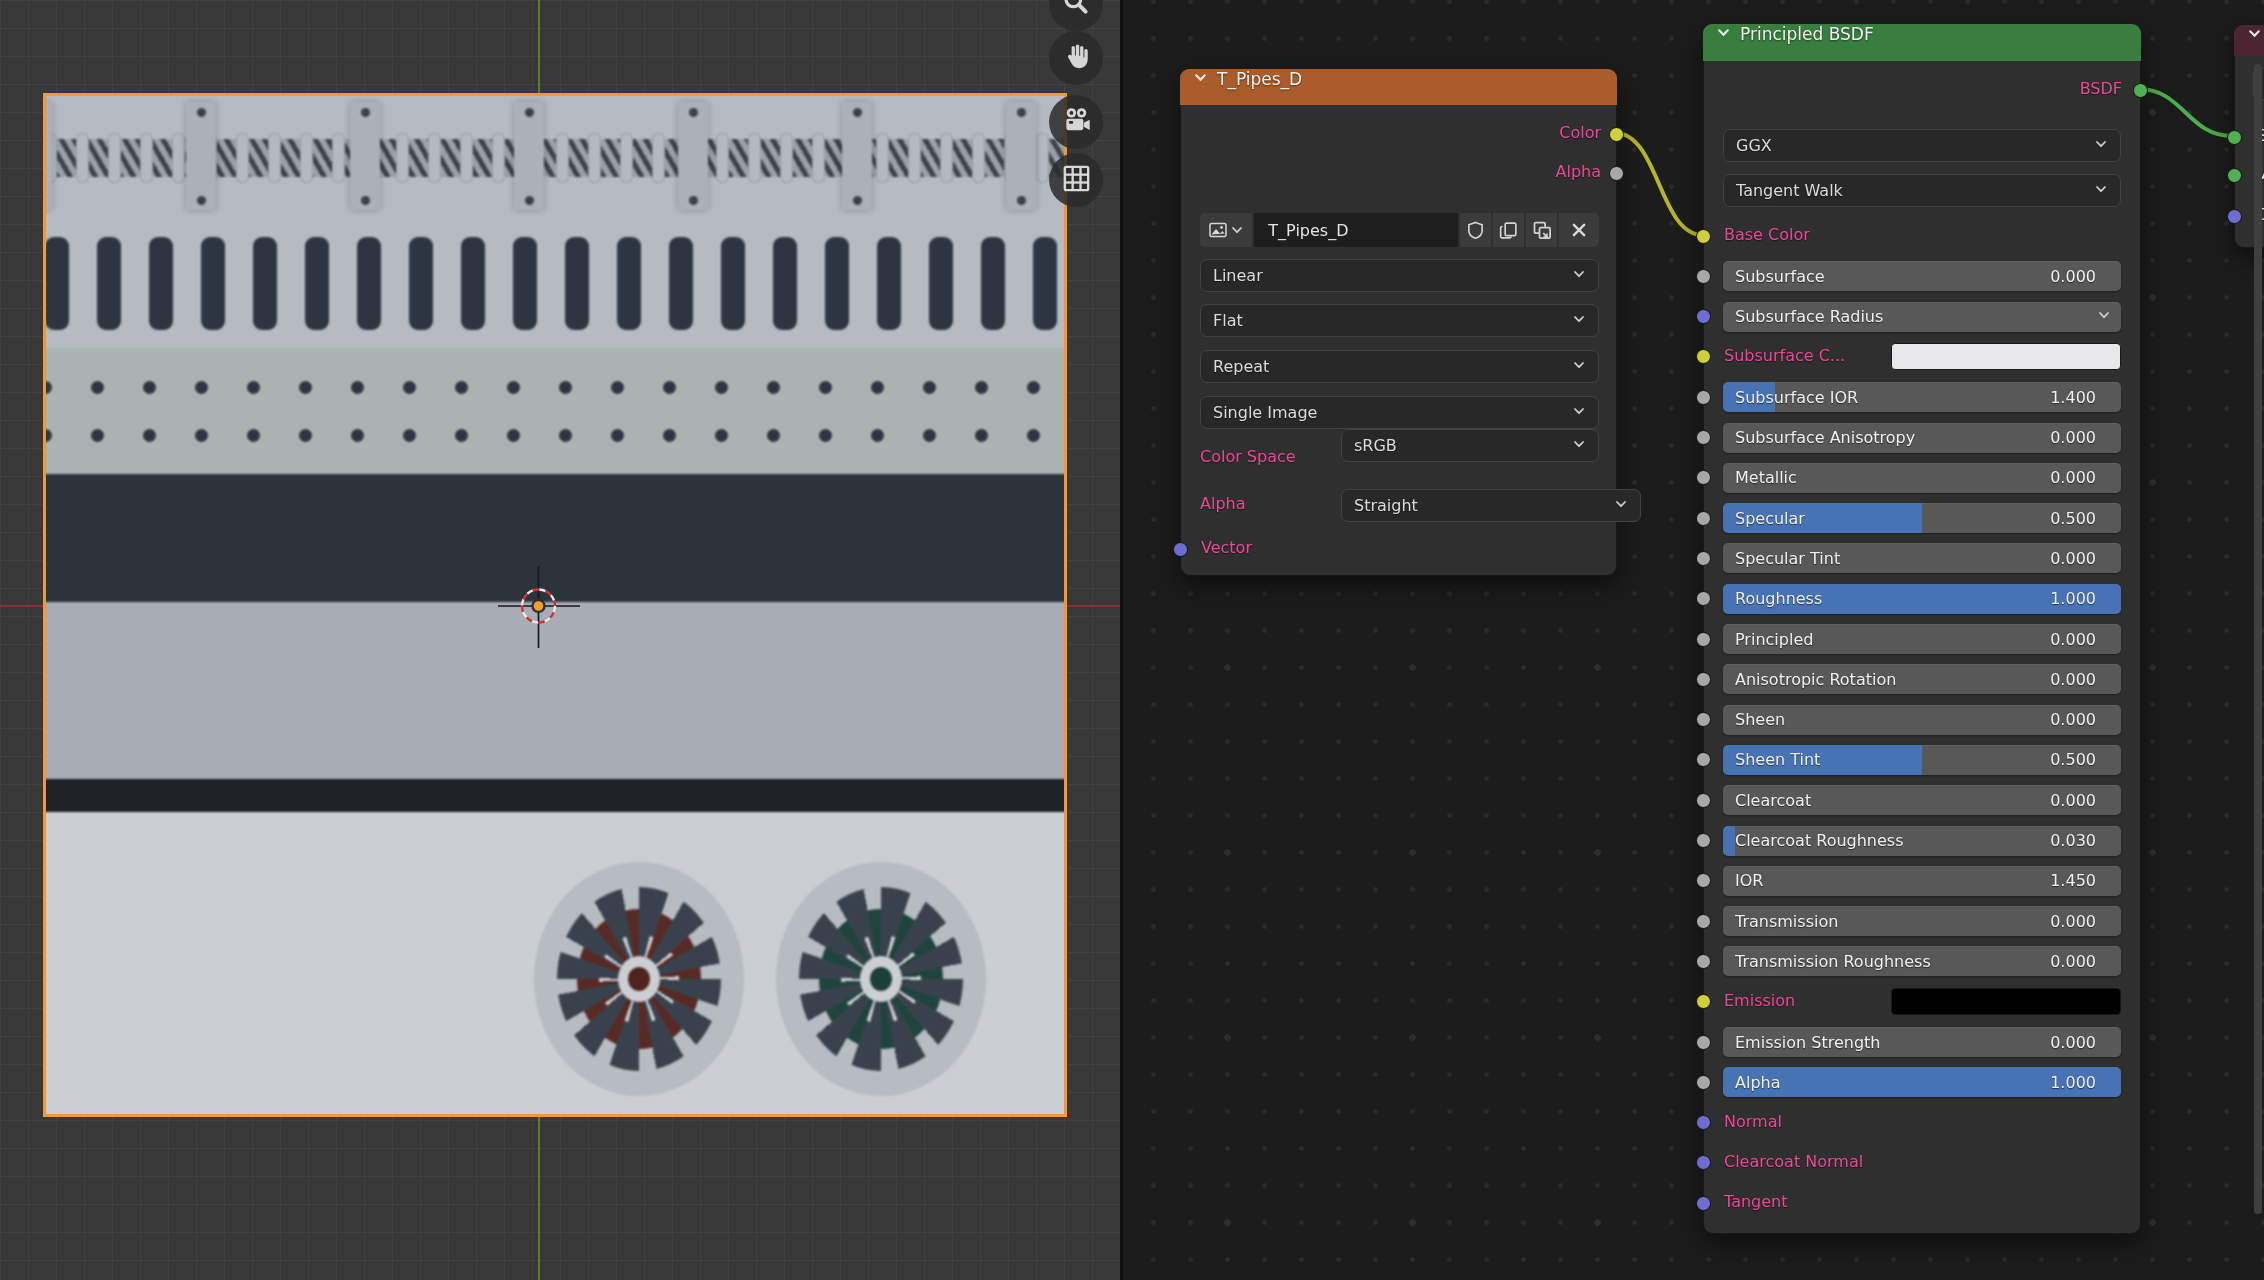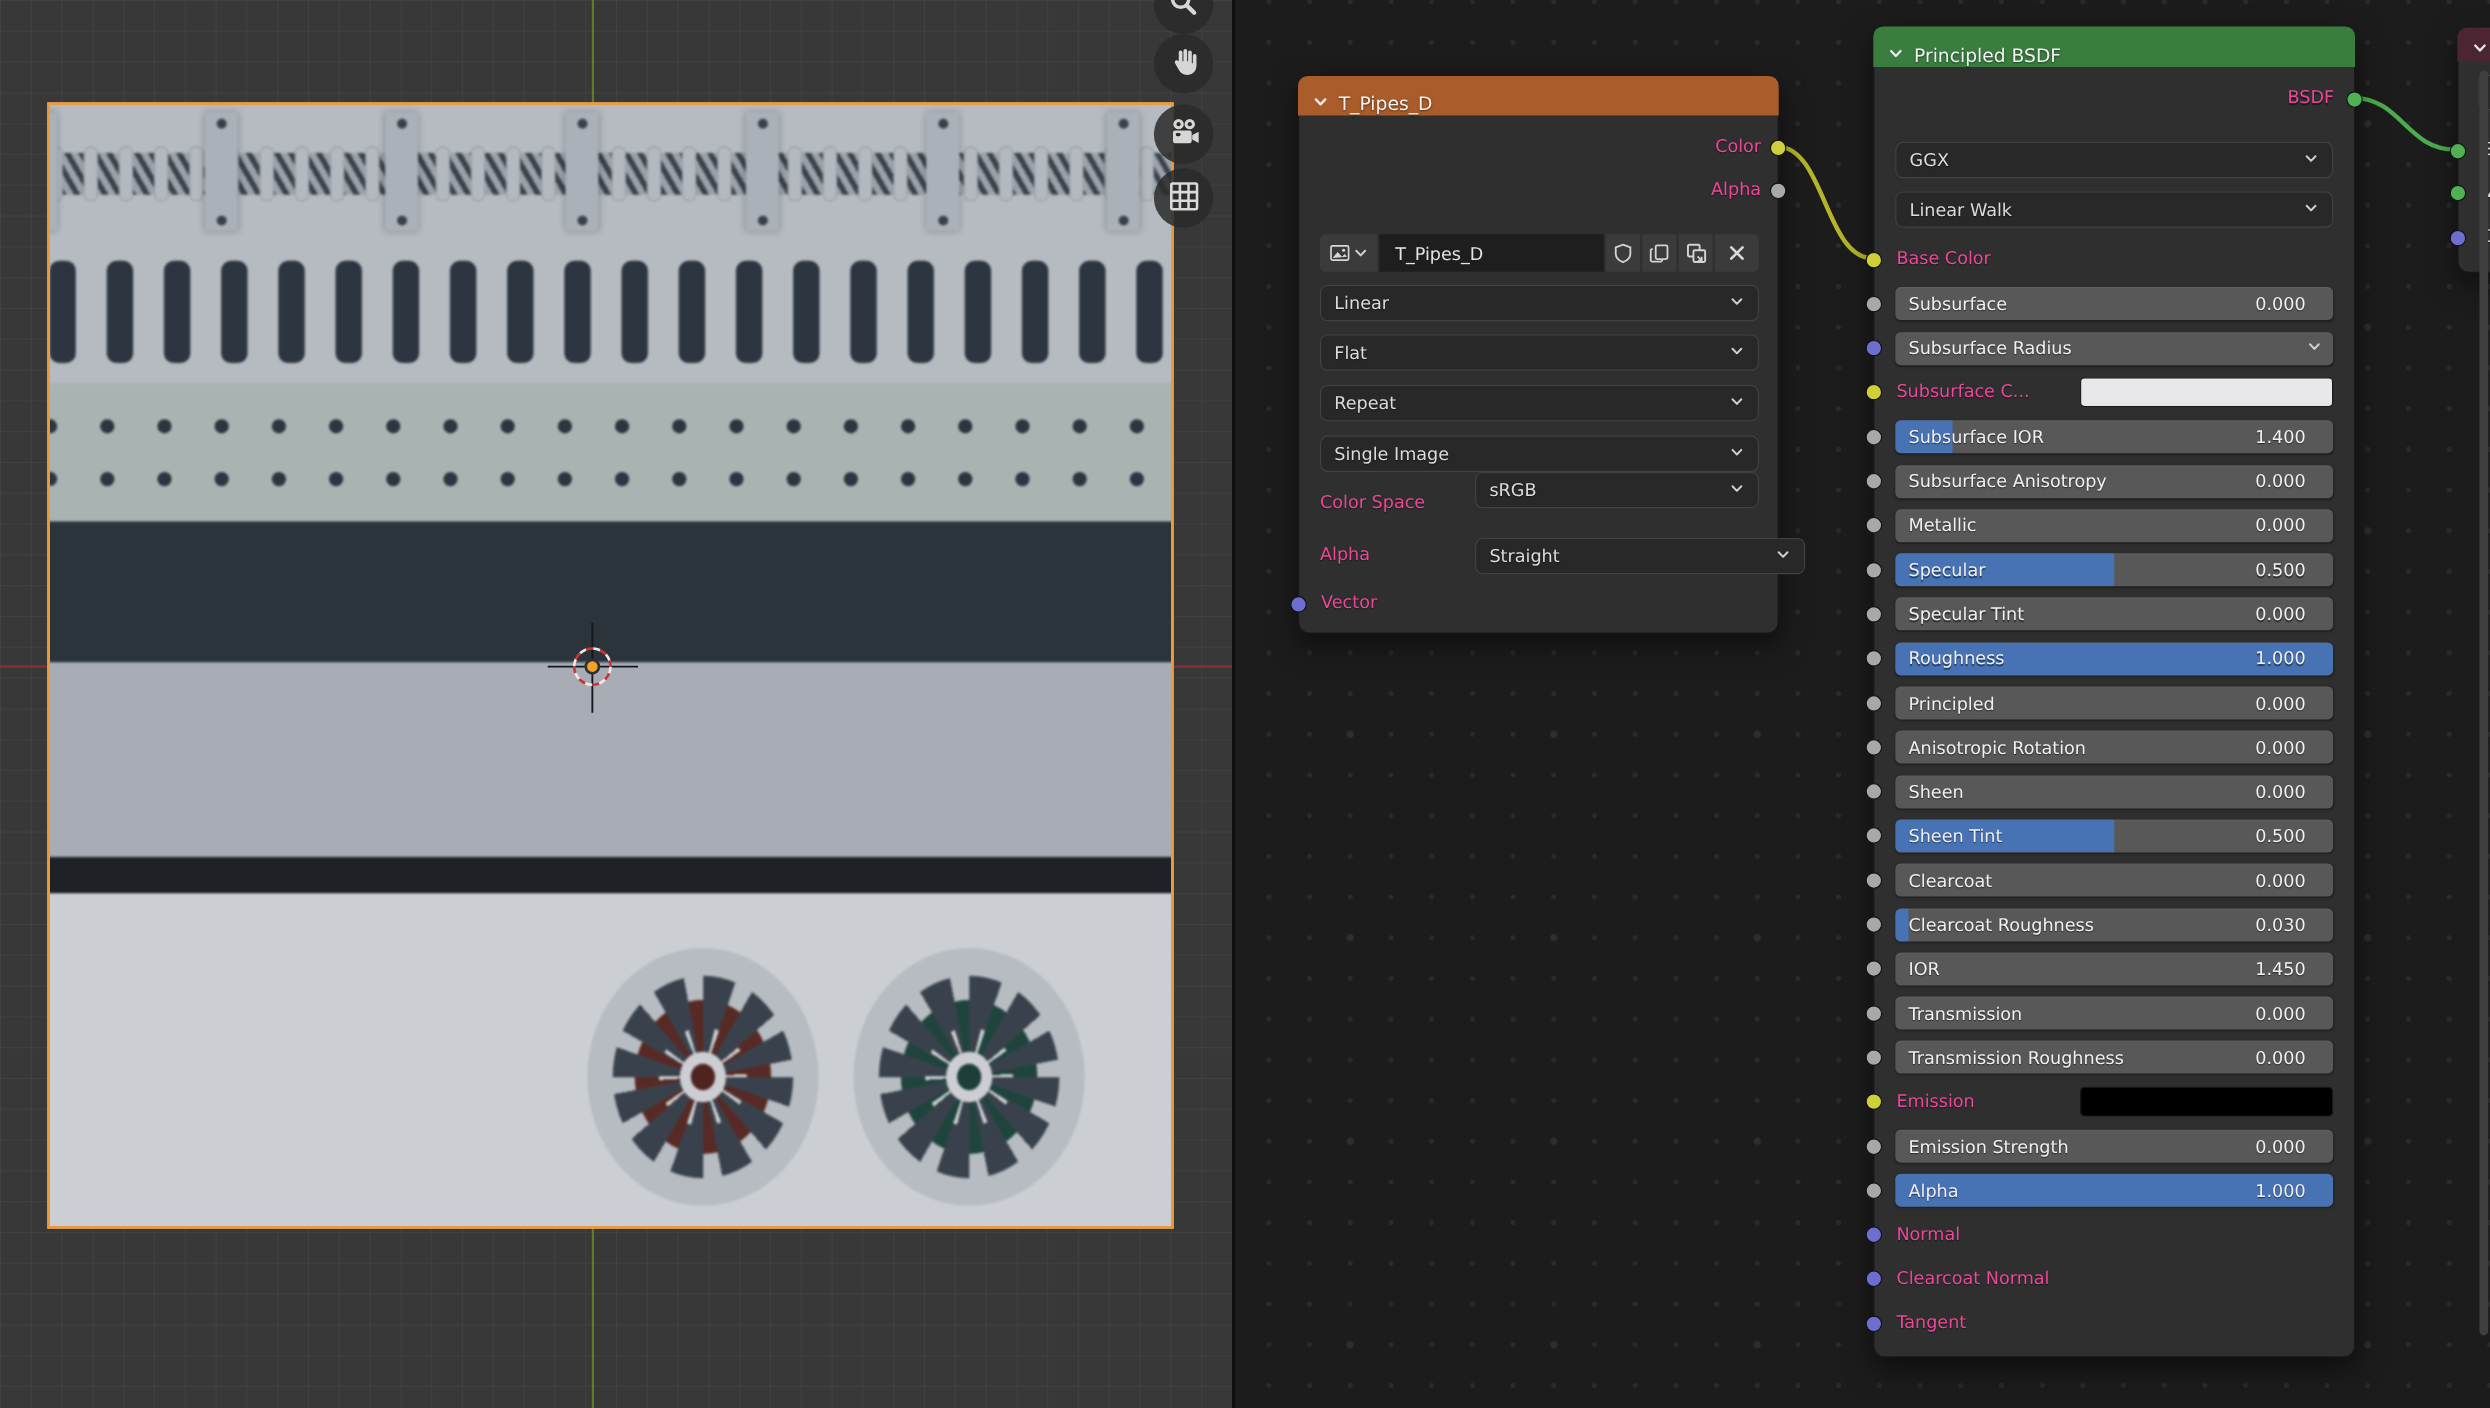--- a/index.html
+++ b/index.html
@@ -19,21 +19,21 @@
   .gizmo{position:absolute;width:54px;height:54px;border-radius:50%;background:rgba(42,42,42,.85);
          display:flex;align-items:center;justify-content:center;z-index:4;}
   .divider{position:absolute;left:1120px;top:0;width:3px;height:1280px;background:#101010;}
   
   .node-pane{position:absolute;left:1123px;top:0;width:1141px;height:1280px;background-color:#1c1c1c;
     background-image:radial-gradient(circle,#2e2e2e 3px,transparent 3.6px),radial-gradient(circle,#2a2a2a 2px,transparent 2.6px);
     background-size:185px 185px,37px 37px;background-position:12px 20px,12px 20px;}
   .wires{position:absolute;left:0;top:0;z-index:0;}
   .node{position:absolute;background:#2f2f2f;border:1px solid #181818;border-radius:10px;
         box-shadow:0 10px 26px rgba(0,0,0,.5);z-index:1;}
-  .nhdr{position:absolute;left:-1px;right:-1px;top:-1px;border-radius:9px 9px 0 0;display:flex;align-items:flex-end;
+  .nhdr{position:absolute;left:-1px;right:-1px;top:-1px;border-radius:9px 9px 0 0;display:flex;align-items:flex-start;
         gap:9px;padding-left:13px;color:#f2f2f2;font-size:17px;text-shadow:0 1px 2px rgba(0,0,0,.55);box-sizing:border-box;}
   .w-menu{position:absolute;background:#282828;border:1px solid #424242;border-radius:7px;color:#dcdcdc;
         font-size:16px;display:flex;align-items:center;padding:0 12px;box-sizing:border-box;
         text-shadow:0 1px 1px rgba(0,0,0,.5);}
   .w-menu .spacer{margin-left:auto;}
   .w-slider{position:absolute;background:#585858;border-radius:5px;overflow:hidden;display:flex;align-items:center;
         font-size:16px;color:#f1f1f1;box-shadow:inset 0 1px 0 rgba(255,255,255,.05),0 1px 2px rgba(0,0,0,.35);}
   .w-slider .fill{position:absolute;left:0;top:0;bottom:0;}
   .w-slider .lbl{position:relative;margin-left:12px;text-shadow:0 1px 1px rgba(0,0,0,.55);white-space:nowrap;}
   .w-slider .val{position:relative;margin-left:auto;margin-right:25px;text-shadow:0 1px 1px rgba(0,0,0,.55);}
@@ -351,21 +351,21 @@
     <div class="plain-lbl" style="right: 18px; top: 54px;">BSDF</div>
         <div class="sock" style="background: rgb(79, 177, 83); left: 429px; top: 57.5px;"></div>
         <div class="w-menu" style="left: 19px; top: 103.5px; width: 398px; height: 33px;">
           <span>GGX</span>
           <span class="spacer"></span>
           <span><svg width="14" height="14" viewBox="0 0 14 14">
               <polyline points="3,5 7,9.2 11,5" fill="none" stroke="#cfcfcf" stroke-width="1.8" stroke-linecap="round" stroke-linejoin="round"></polyline>
             </svg></span>
         </div>
         <div class="w-menu" style="left: 19px; top: 148.5px; width: 398px; height: 33px;">
-          <span>Linear Walk</span>
+          <span>Tangent Walk</span>
           <span class="spacer"></span>
           <span><svg width="14" height="14" viewBox="0 0 14 14">
               <polyline points="3,5 7,9.2 11,5" fill="none" stroke="#cfcfcf" stroke-width="1.8" stroke-linecap="round" stroke-linejoin="round"></polyline>
             </svg></span>
         </div>
         <div class="plain-lbl" style="left: 20px; top: 200px; text-align: right;">Base Color</div>
         <div class="sock" style="background: rgb(207, 207, 58); left: -8px; top: 203.5px;"></div>
         <div class="w-slider" style="left: 19px; top: 236.3px; width: 398px; height: 30px;">
           <span class="lbl">Subsurface</span>
           <span class="val">0.000</span>

